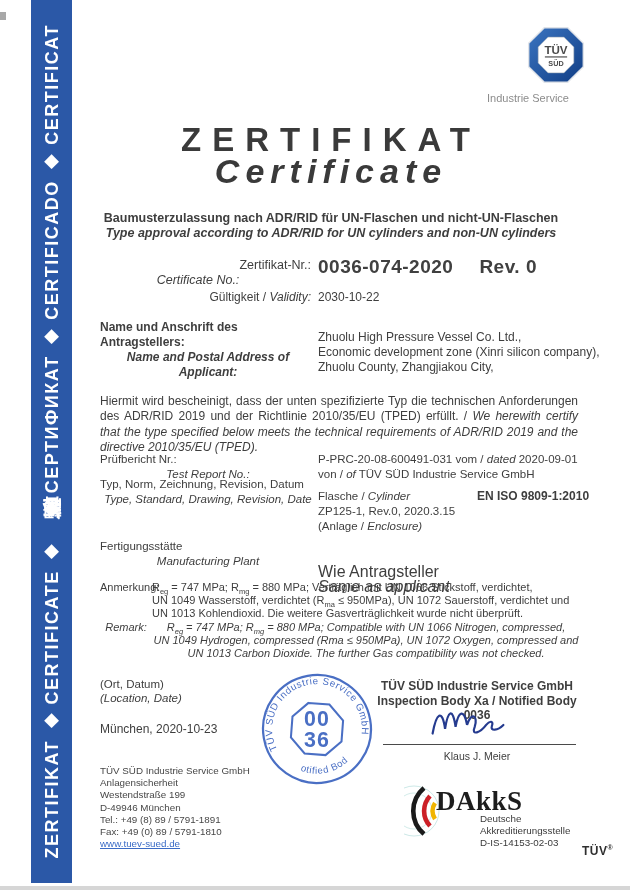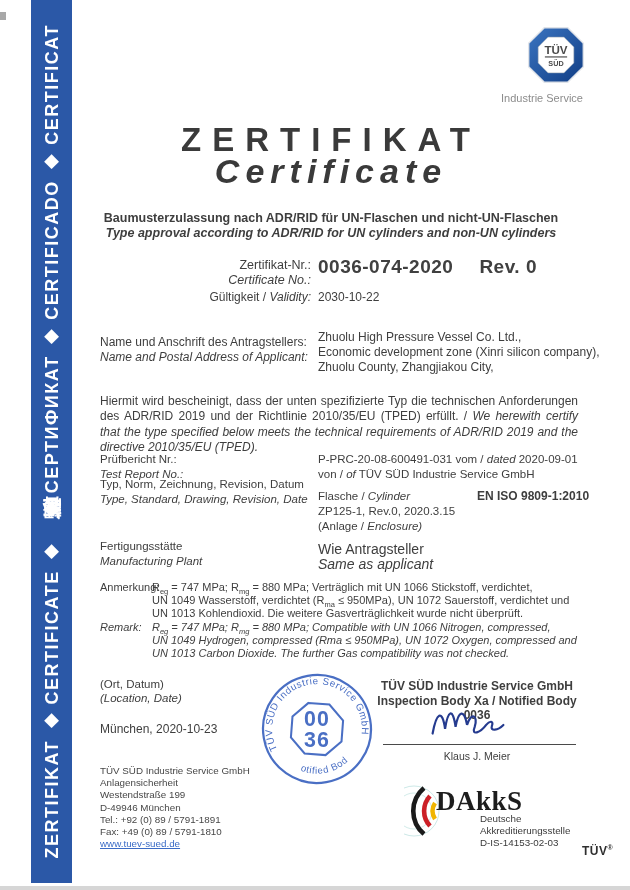--- a/index.html
+++ b/index.html
@@ -4,59 +4,59 @@
 <style>
   :root{
     --band-blue:#2b58a7; --text-dark:#3e3e3e; --stamp-blue:#4a6fc4;
     --signature-blue:#253b8f; --link-blue:#3a6bc6; --gray-caption:#8c8c8c;
     --dakks-red:#cc2027; --dakks-yellow:#f0b500; --teal-watermark:#8fccc9;
   }
   html,body{margin:0;padding:0;background:#fff;}
   .page{position:relative;width:630px;height:890px;background:#fff;overflow:hidden;
         font-family:"Liberation Sans",sans-serif;color:var(--text-dark);}
   .abs{position:absolute;}
-  .i{font-style:italic;}
+  .i{font-style:italic;text-align:center;}
   sub{font-size:7.5px;line-height:0;}
 
   
   .band{left:31px;top:0;width:41px;height:883px;background:var(--band-blue);
         display:flex;align-items:center;justify-content:center;}
   .band-text{writing-mode:vertical-rl;transform:rotate(180deg);white-space:nowrap;
         color:#fff;font-weight:bold;font-size:18px;letter-spacing:1.5px;}
   .fold-mark{left:0;top:12px;width:6px;height:8px;background:#a8a8a8;}
 
   
   .logo-wrap{left:527px;top:26px;width:58px;height:58px;}
-  .logo-caption{left:484px;top:92px;width:116px;text-align:center;font-size:11px;color:var(--gray-caption);}
+  .logo-caption{left:470px;top:92px;width:116px;text-align:center;font-size:11px;color:var(--gray-caption);}
 
   
   .title-de{left:85px;top:121px;width:492px;text-align:center;font-size:33px;font-weight:bold;letter-spacing:11px;color:#3a3a3a;}
   .title-en{left:85px;top:152px;width:492px;text-align:center;font-size:34px;font-weight:bold;font-style:italic;letter-spacing:6px;color:#3a3a3a;}
   .subtitle-de{left:85px;top:211px;width:492px;text-align:center;font-size:12.5px;font-weight:bold;}
   .subtitle-en{left:85px;top:226px;width:492px;text-align:center;font-size:12.5px;font-weight:bold;font-style:italic;}
 
   .certno-label{left:85px;top:258px;width:226px;text-align:right;font-size:12.5px;font-weight:normal;line-height:15px;}
   .certno-value{left:318px;top:256px;font-size:19px;font-weight:bold;letter-spacing:.5px;color:#404040;}
   .certno-value .rev{margin-left:26px;}
   .validity-label{left:85px;top:290px;width:226px;text-align:right;font-size:12px;}
   .validity-value{left:318px;top:290px;font-size:12px;}
 
   .lblcol{left:100px;width:216px;font-size:12px;line-height:15px;}
   .valcol{left:318px;font-size:12px;line-height:15px;}
-  .applicant-label{top:335px;font-weight:normal;}
+  .applicant-label{top:320px;font-weight:bold;}
   .applicant-value{top:330px;}
   .statement{left:100px;top:394px;width:478px;font-size:12px;line-height:15.4px;text-align:justify;}
 
   .report-label{top:452px;font-size:11.5px;line-height:14.5px;}
   .report-value{top:452px;font-size:11.5px;line-height:14.5px;}
   .type-label{top:477px;font-size:11.5px;line-height:14.5px;}
   .type-value{top:489px;font-size:11.5px;line-height:15px;}
   .standard{left:477px;top:489px;font-size:12px;font-weight:bold;}
   .mfg-label{top:539px;font-size:11.5px;line-height:14.5px;}
-  .mfg-value{top:542px;font-size:14px;line-height:14.5px;}
+  .mfg-value{top:565px;font-size:16px;line-height:14.5px;}
 
   .remark{left:100px;top:581px;width:480px;font-size:11px;line-height:13.2px;}
   .remark-row{display:flex;}
   .remark-lbl{width:52px;flex:none;white-space:nowrap;}
   .remark-txt{flex:1;white-space:nowrap;}
 
   .ort-label{left:100px;top:677px;font-size:11.5px;line-height:14px;}
   .ort-value{left:100px;top:722px;font-size:12px;}
 
   .stamp{left:260px;top:672px;width:114px;height:114px;}
@@ -233,21 +233,21 @@
     </svg>
   </div>
   <div class="abs sig-line"></div>
   <div class="abs signer">Klaus J. Meier</div>
 
   <div class="abs footer-address">
     <div>TÜV SÜD Industrie Service GmbH</div>
     <div>Anlagensicherheit</div>
     <div>Westendstraße 199</div>
     <div>D-49946 München</div>
-    <div>Tel.: +92 (0) 89 / 5791-1891</div>
+    <div>Tel.: +49 (8) 89 / 5791-1891</div>
     <div>Fax: +49 (0) 89 / 5791-1810</div>
     <div><a href="#">www.tuev-sued.de</a></div>
   </div>
 
   <div class="abs dakks-marks">
     <svg width="46" height="54" viewBox="0 0 46 54">
       <circle cx="10" cy="27" r="25" fill="none" stroke="var(--teal-watermark)" stroke-width="1" opacity="0.45"></circle>
       <circle cx="10" cy="27" r="18" fill="none" stroke="var(--teal-watermark)" stroke-width="1" opacity="0.4"></circle>
       <path d="M 20,4 A 30,30 0 0 0 20,50" fill="none" stroke="#1a1a1a" stroke-width="4.6"></path>
       <path d="M 26,12 A 22,22 0 0 0 26,42" fill="none" stroke="var(--dakks-red)" stroke-width="4.6"></path>

